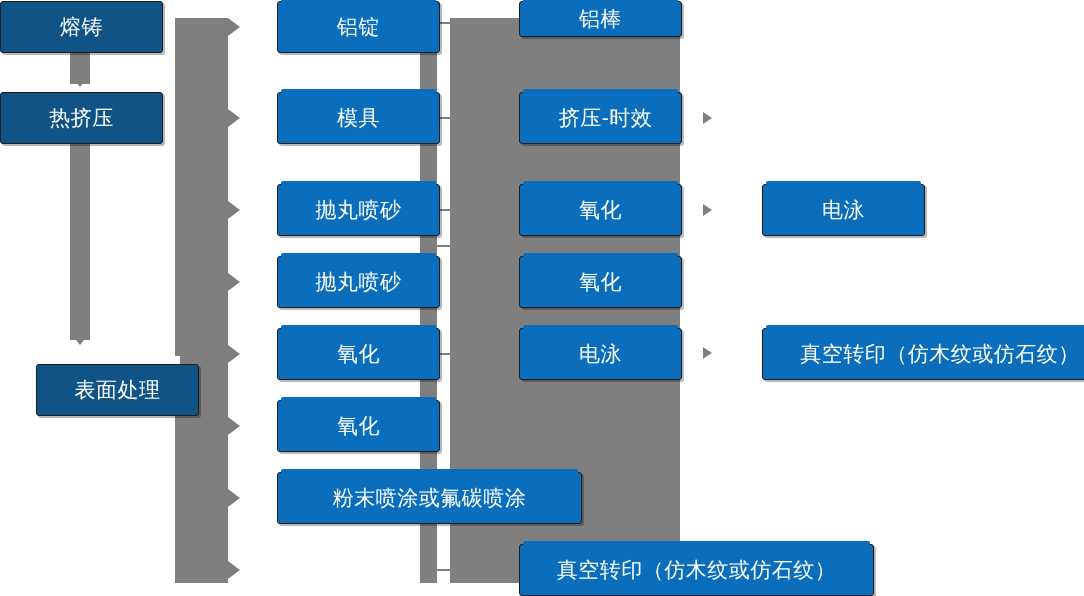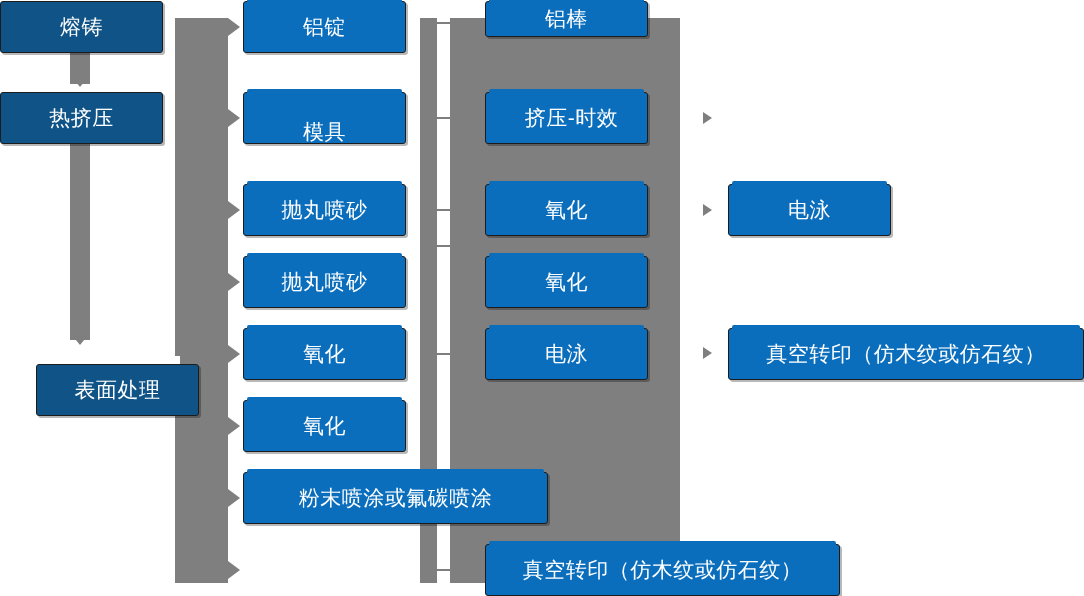--- a/index.html
+++ b/index.html
@@ -68,20 +68,21 @@
     white-space: nowrap;
     border-radius: 3px;
     border: 1px solid #1c1c1c;
     box-shadow: 2px 2px 0 rgba(0,0,0,0.28);
   }
   .node.dark {
     background: #0f5387;
   }
   .node.bright {
     background: #0a6ebd;
+    margin-left: 34px;
   }
   .node.bright::before {
     
     content: "";
     position: absolute;
     left: 3px;
     right: 3px;
     top: -4px;
     height: 4px;
     background: #0a6ebd;
@@ -140,21 +141,21 @@
   </div>
 
   <div class="node dark" style="left:0px; top:364px; width:163px; height:52px;margin-left:36px;">
     <span>表面处理</span>
   </div>
 
   <div class="node bright" style="left:243px; top:1px; width:163px; height:52px;">
     <span>铝锭</span>
   </div>
 
-  <div class="node bright" style="left:243px; top:92px; width:163px; height:52px;align-items:flex-end;">
+  <div class="node bright" style="left:243px; top:92px; width:163px; height:52px;">
     <span>模具</span>
   </div>
 
   <div class="node bright" style="left:243px; top:184px; width:163px; height:52px;">
     <span>抛丸喷砂</span>
   </div>
 
   <div class="node bright" style="left:243px; top:256px; width:163px; height:52px;">
     <span>抛丸喷砂</span>
   </div>

